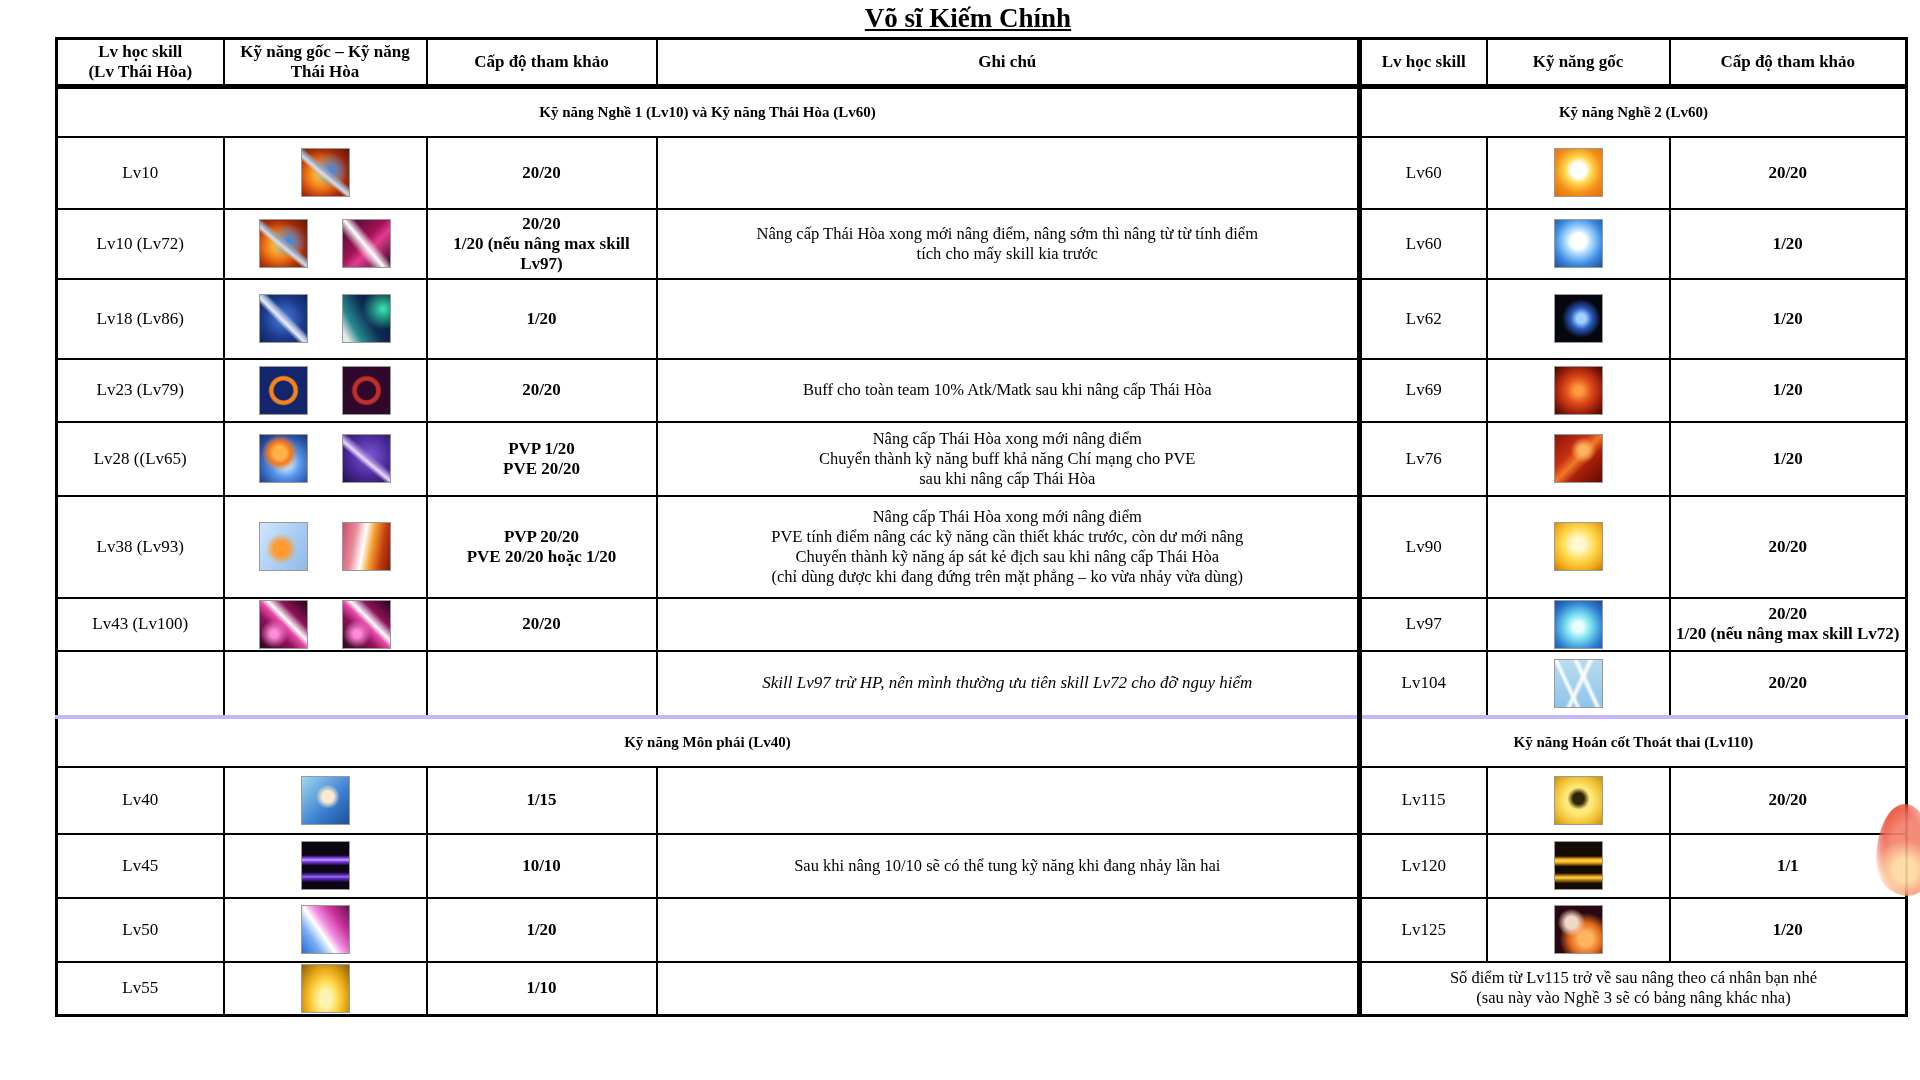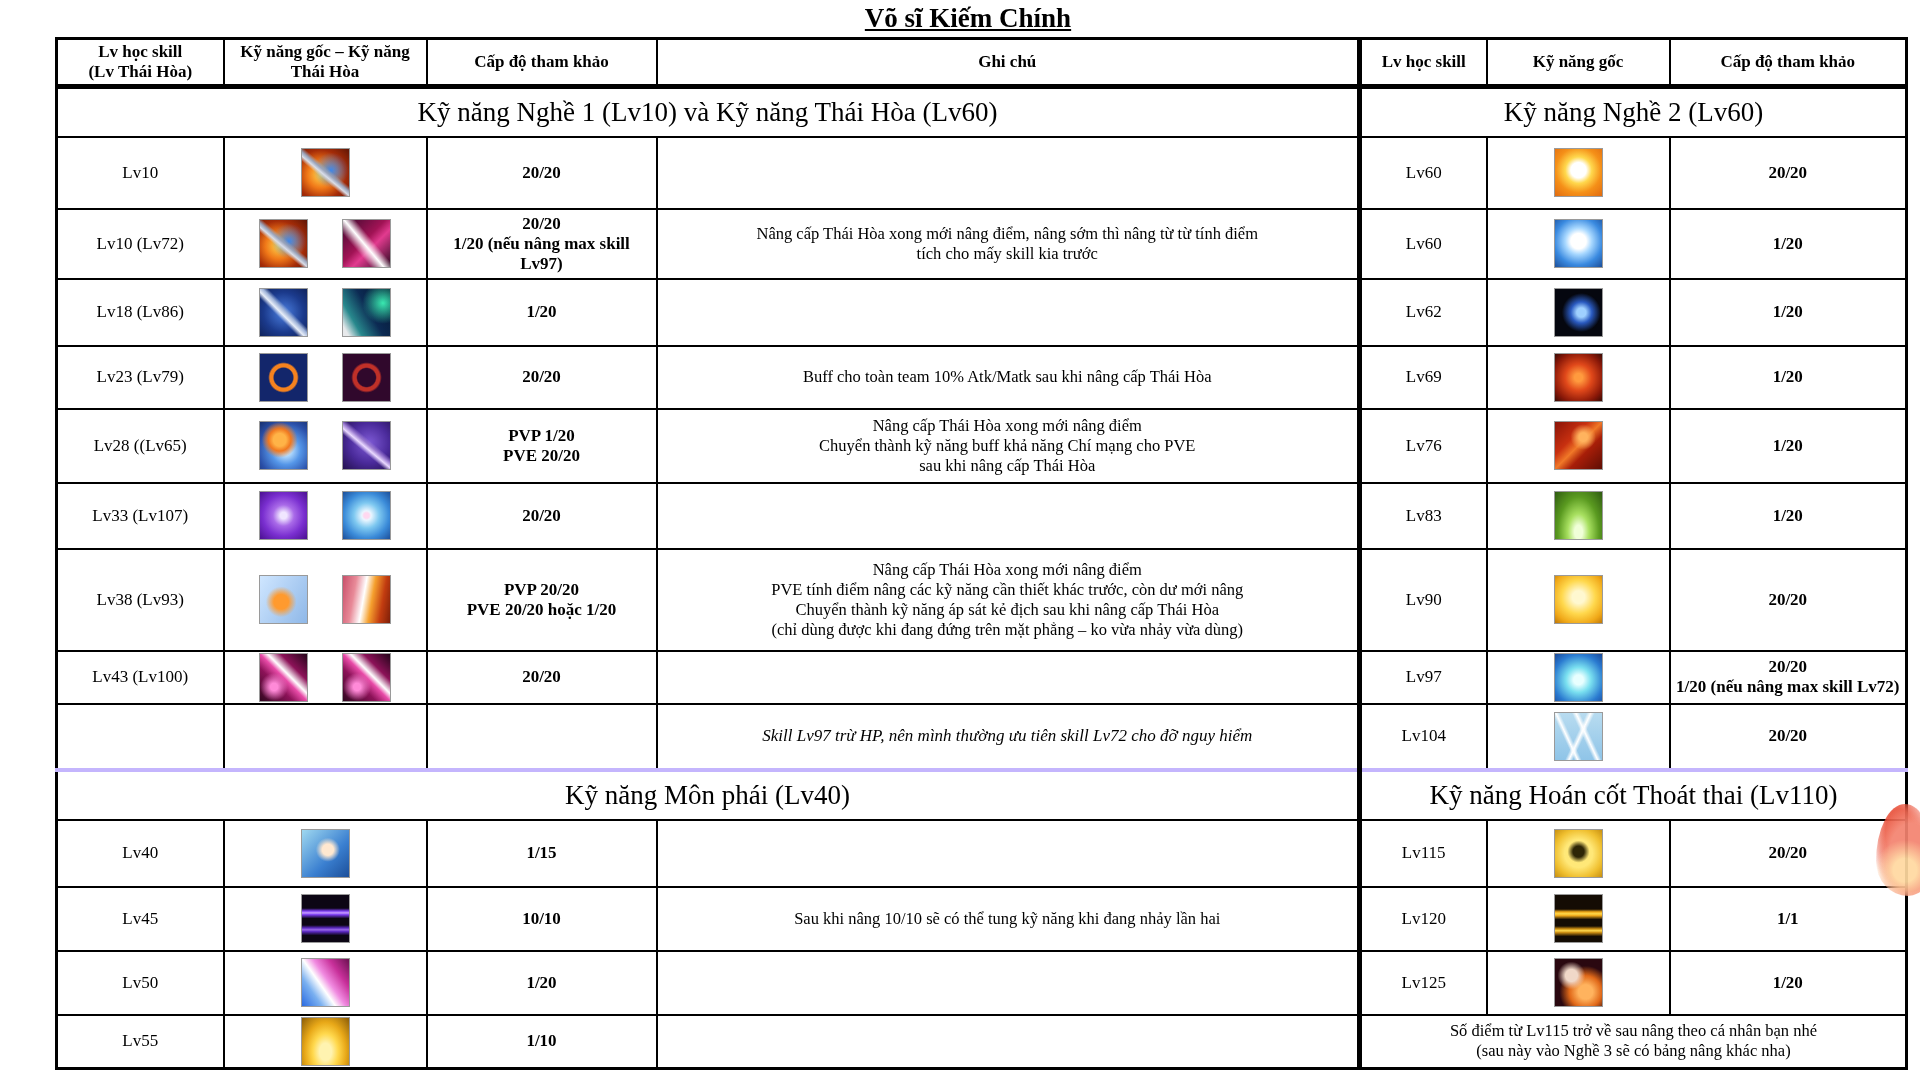--- a/index.html
+++ b/index.html
@@ -5,21 +5,21 @@
   html,body{margin:0;padding:0;background:#fff;}
   .page{position:relative;width:1920px;height:1080px;background:#fff;overflow:hidden;
         font-family:"Liberation Serif","DejaVu Serif",serif;color:#000;padding-left:16px;}
   .page-title{position:absolute;top:0;left:0;width:100%;text-align:center;
         font-size:27px;font-weight:bold;text-decoration:underline;line-height:36px;}
   table.skill-table{position:absolute;top:37px;left:55px;width:1850px;
         border-collapse:collapse;table-layout:fixed;border:3px solid #000;}
   td,th{border:2px solid #000;vertical-align:middle;text-align:center;
         padding:1px 4px;overflow:hidden;}
   th{font-size:17px;font-weight:bold;white-space:pre-line;border-bottom:5px solid #000;}
-  .sec td{font-size:27px;font-weight:normal;}
+  .sec td{font-size:15px;font-weight:bold;}
   .sec2 td{border-top:4px solid #c4b5fd;}
   .tsep{border-left:5px solid #000;}
   .c-level{font-size:17px;}
   .c-ref{font-size:17px;font-weight:bold;white-space:pre-line;margin-left:44px;}
   .c-note{font-size:16.5px;white-space:pre-line;}
   .c-note-italic{font-style:italic;font-size:17px;margin-top:10px;}
   .c-icons{vertical-align:middle;}
   .icon-wrap{display:flex;justify-content:center;align-items:center;gap:34px;}
   .skill-icon{display:inline-block;width:47px;height:47px;border:1px solid #9a9a9a;
         background:#444;flex:0 0 auto;}
@@ -174,21 +174,21 @@
 tích cho mấy skill kia trước</td>
       <td class="c-level tsep">Lv60</td>
       <td class="c-icons">
             <div class="icon-wrap">
               <span class="skill-icon i-figure-flare-blue"></span>
             </div>
           </td>
       <td class="c-ref">1/20</td>
     </tr>
 
-    <tr style="height:67px">
+    <tr style="height:80px">
       <td class="c-level">Lv18 (Lv86)</td>
       <td class="c-icons">
             <div class="icon-wrap">
               <span class="skill-icon i-sword-blue"></span>
               <span class="skill-icon i-streaks-teal"></span>
             </div>
           </td>
       <td class="c-ref">1/20</td>
       <td class="c-note"></td>
       <td class="c-level tsep">Lv62</td>
@@ -234,38 +234,20 @@
 sau khi nâng cấp Thái Hòa</td>
       <td class="c-level tsep">Lv76</td>
       <td class="c-icons">
             <div class="icon-wrap">
               <span class="skill-icon i-dragon-swirl-red"></span>
             </div>
           </td>
       <td class="c-ref">1/20</td>
     </tr>
 
-    <tr style="height:66px">
-      <td class="c-level">Lv33 (Lv107)</td>
-      <td class="c-icons">
-            <div class="icon-wrap">
-              <span class="skill-icon i-orb-strong-purple"></span>
-              <span class="skill-icon i-orb-strong-blue"></span>
-            </div>
-          </td>
-      <td class="c-ref">20/20</td>
-      <td class="c-note"></td>
-      <td class="c-level tsep">Lv83</td>
-      <td class="c-icons">
-            <div class="icon-wrap">
-              <span class="skill-icon i-burst-green"></span>
-            </div>
-          </td>
-      <td class="c-ref">1/20</td>
-    </tr>
 
     <tr style="height:102px">
       <td class="c-level">Lv38 (Lv93)</td>
       <td class="c-icons">
             <div class="icon-wrap">
               <span class="skill-icon i-figure-charge-orange"></span>
               <span class="skill-icon i-slash-flame-red"></span>
             </div>
           </td>
       <td class="c-ref">PVP 20/20

